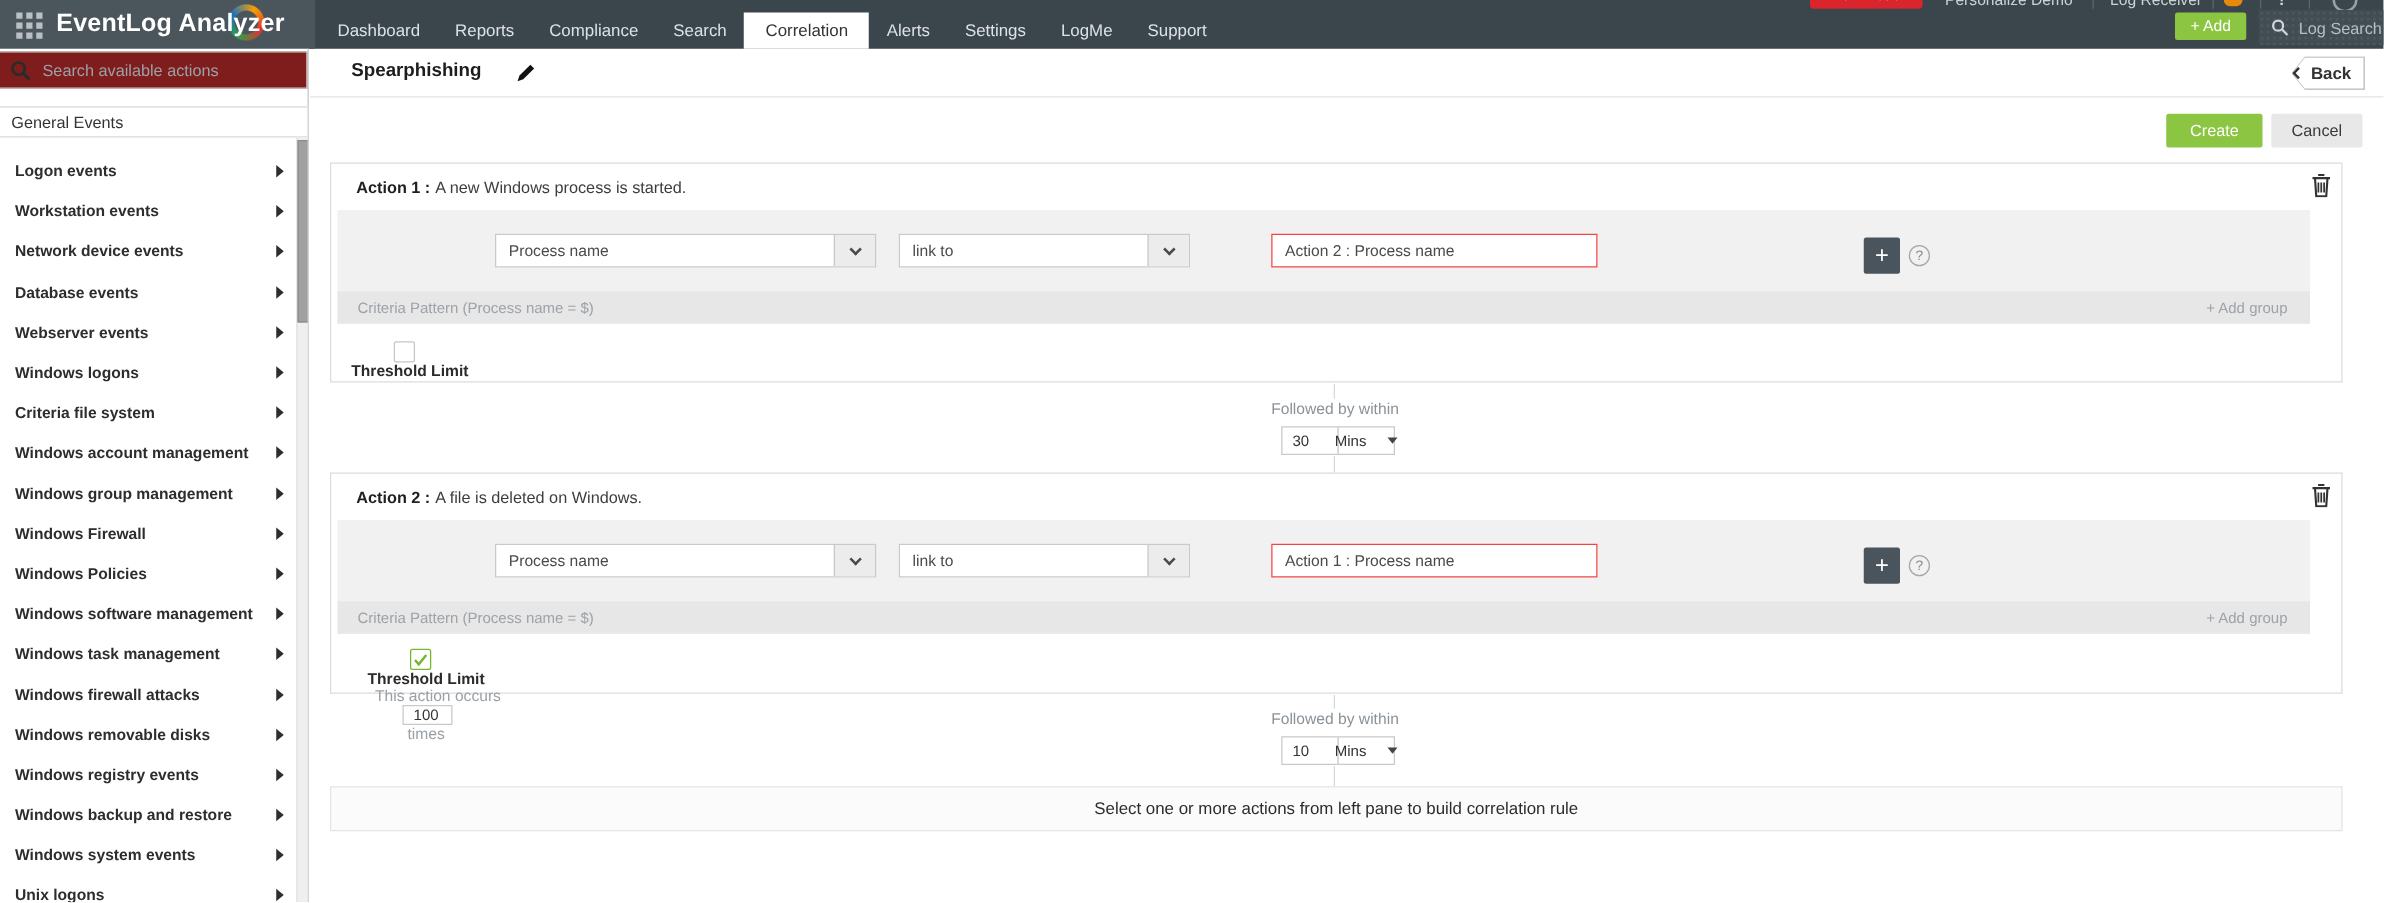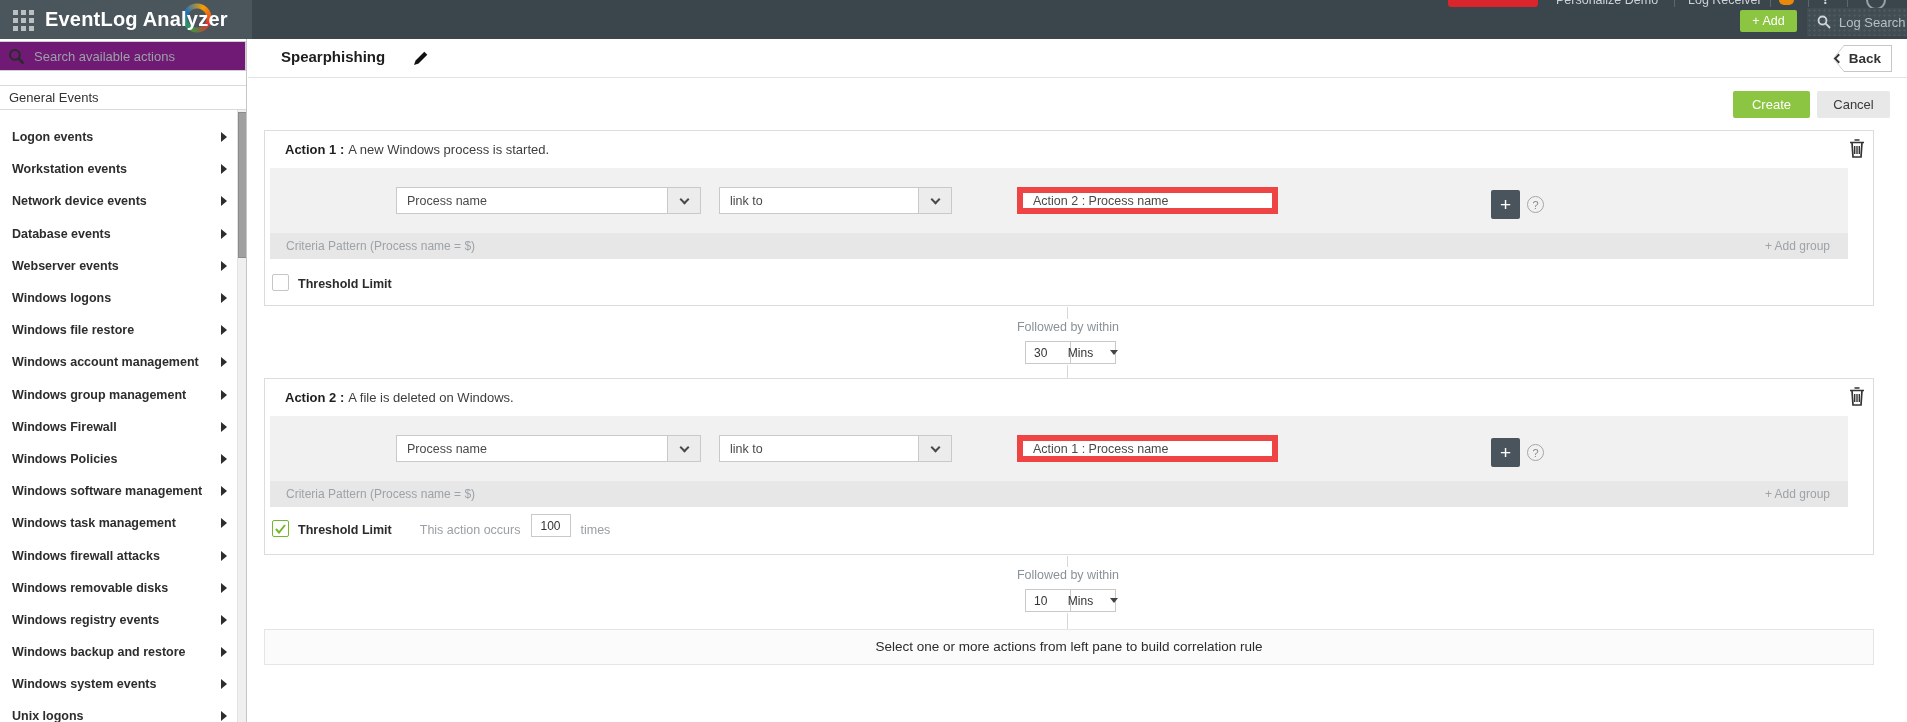--- a/index.html
+++ b/index.html
@@ -27,21 +27,21 @@
   .util-orange{position:absolute;left:1779px;top:-7px;width:15px;height:12px;background:#e8890c;border-radius:0 0 5px 5px;}
   .util-excl{position:absolute;left:1823px;top:-9px;font-size:14px;font-weight:bold;color:#cfd5d8;}
   .util-avatar{position:absolute;left:1866px;top:-10px;width:20px;height:20px;border:2px solid #99a1a6;border-radius:50%;}
   .add-btn{position:absolute;left:1740px;top:10px;width:57px;height:22px;background:#8bc541;border-radius:2px;color:#fff;font-size:12.5px;text-align:center;line-height:22px;cursor:pointer;}
   .logsearch{position:absolute;left:1807px;top:8px;width:100px;height:28px;background:#414c53;
     background-image:radial-gradient(#4d575e 1px,transparent 1.2px);background-size:5px 5px;
     display:flex;align-items:center;gap:8px;padding-left:10px;color:#b6bfc5;font-size:13px;cursor:pointer;}
 
   
   .sidebar{position:absolute;left:0;top:39px;width:247px;height:683px;background:#fff;border-right:1px solid #c6c6c6;overflow:hidden;}
-  .search-box{position:absolute;left:0;top:2px;width:246px;height:30px;border:1px solid #cfcfcf;border-left:none;display:flex;align-items:center;background:#701a75;}
+  .search-box{position:absolute;left:0;top:2px;width:246px;height:30px;border:1px solid #cfcfcf;border-left:none;display:flex;align-items:center;background:#7f1d1d;}
   .search-box .ph{margin-left:9px;font-size:13px;color:#9ba1a6;}
   .side-section{position:absolute;left:0;top:46px;width:246px;height:25px;border-top:1px solid #dadada;border-bottom:1px solid #dadada;line-height:23px;padding-left:9px;font-size:13px;color:#333;background:#fff;}
   .side-items{position:absolute;left:0;top:82px;width:237px;}
   .side-item{height:32.2px;display:flex;align-items:center;justify-content:space-between;padding:0 10px 0 12px;cursor:pointer;}
   .side-item-label{font-size:12.5px;font-weight:bold;color:#2d2d2d;}
   .tri-right{width:0;height:0;border-top:5px solid transparent;border-bottom:5px solid transparent;border-left:6px solid #2d2d2d;}
   .scroll-track{position:absolute;left:237px;top:71px;width:10px;height:612px;background:#efefef;border-left:1px solid #e2e2e2;}
   .scroll-thumb{position:absolute;left:0px;top:2px;width:9px;height:146px;background:#a0a0a0;border:1px solid #8b8b8b;cursor:grab;}
 
   
@@ -64,27 +64,27 @@
   .filters{position:absolute;right:52px;top:12px;display:flex;align-items:center;gap:7px;font-size:13px;color:#333;cursor:pointer;margin-top:48px;}
   .tri-up{width:0;height:0;border-left:4.5px solid transparent;border-right:4.5px solid transparent;border-bottom:6px solid #444;}
   .trash{position:absolute;right:8px;top:8px;width:16px;height:19px;cursor:pointer;}
   .gray-zone{position:absolute;left:5px;top:37px;width:1578px;height:91px;background:#f1f1f1;}
   .select{position:absolute;top:19px;height:27px;background:#fff;border:1px solid #c9c9c9;display:flex;align-items:stretch;cursor:pointer;}
   .select .lbl{flex:1;display:flex;align-items:center;padding:0 10px;font-size:12.5px;color:#4a4a4a;}
   .arrow-seg{width:33px;background:#ececec;border-left:1px solid #c9c9c9;display:flex;align-items:center;justify-content:center;}
   .chev-down{width:7px;height:7px;border-right:2px solid #4a4a4a;border-bottom:2px solid #4a4a4a;transform:rotate(45deg);margin-top:-3px;}
   .sel-field{left:126px;width:305px;}
   .sel-op{left:449px;width:233px;}
-  .val-input{position:absolute;left:747px;top:19px;width:261px;height:27px;border:6px solid #ef4444;background:#fff;font-size:12.5px;color:#4a4a4a;padding:0 10px;font-family:inherit;}
+  .val-input{position:absolute;left:747px;top:19px;width:261px;height:27px;border:1px solid #ef4444;background:#fff;font-size:12.5px;color:#4a4a4a;padding:0 10px;font-family:inherit;}
   .plus-btn{position:absolute;left:1221px;top:22px;width:29px;height:29px;background:#4a545c;border-radius:2px;color:#fff;font-size:19px;display:flex;align-items:center;justify-content:center;cursor:pointer;}
   .help{position:absolute;left:1257px;top:28px;width:17px;height:17px;border:1px solid #a6a6a6;border-radius:50%;color:#8a8a8a;font-size:11px;display:flex;align-items:center;justify-content:center;}
   .criteria-strip{position:absolute;left:0;bottom:0;width:100%;height:26px;background:#e7e7e7;display:flex;align-items:center;}
   .criteria-text{margin-left:16px;font-size:12px;color:#9da3a8;}
   .add-group{margin-left:auto;margin-right:18px;font-size:12px;color:#9da3a8;cursor:pointer;}
-  .threshold-row{position:absolute;left:7px;display:flex;align-items:flex-end;height:18px;}
+  .threshold-row{position:absolute;left:7px;display:flex;align-items:center;height:18px;flex-direction:column;}
   .card1 .threshold-row{top:142px;}
   .card2 .threshold-row{top:140px;}
   .checkbox{width:17px;height:17px;background:#fff;border:1px solid #c6c6c6;border-radius:2px;display:flex;align-items:center;justify-content:center;cursor:pointer;flex:0 0 auto;}
   .checkbox svg{display:none;}
   .checkbox.checked{border-color:#74b72c;}
   .checkbox.checked svg{display:block;}
   .threshold-label{margin-left:9px;font-size:12.5px;font-weight:bold;color:#2b2b2b;}
   .occurs-label{margin-left:28px;font-size:12.5px;color:#9aa0a5;}
   .occurs-input{margin-left:11px;width:40px;height:23px;border:1px solid #c9c9c9;background:#fff;font-size:12px;color:#333;padding:0 0 0 8px;font-family:inherit;}
   .times-label{margin-left:9px;font-size:12.5px;color:#9aa0a5;}
@@ -108,20 +108,32 @@
 <body>
 
 <div id="app">
 
   <div class="topbar">
     <div class="logo-sec">
       <span class="grid-icon"></span>
       <span class="swirl"></span>
       <span class="logo-text">EventLog Analyzer</span>
     </div>
+    <nav class="topnav">
+
+    <a class="nav-item">Dashboard</a>
+        <a class="nav-item">Reports</a>
+        <a class="nav-item">Compliance</a>
+        <a class="nav-item">Search</a>
+        <a class="nav-item active">Correlation</a>
+        <a class="nav-item">Alerts</a>
+        <a class="nav-item">Settings</a>
+        <a class="nav-item">LogMe</a>
+        <a class="nav-item">Support</a>
+      </nav>
 
     <div class="util-download">Download</div>
     <div class="util-text" style="left:1556px">Personalize Demo</div>
     <div class="util-sep" style="left:1674px"></div>
     <div class="util-text" style="left:1688px">Log Receiver</div>
     <div class="util-sep" style="left:1770px"></div>
     <div class="util-orange"></div>
     <div class="util-sep" style="left:1808px"></div>
     <div class="util-excl">!</div>
     <div class="util-sep" style="left:1847px"></div>
@@ -165,21 +177,21 @@
       </div>
         <div class="side-item">
         <span class="side-item-label">Webserver events</span>
         <span class="tri-right"></span>
       </div>
         <div class="side-item">
         <span class="side-item-label">Windows logons</span>
         <span class="tri-right"></span>
       </div>
         <div class="side-item">
-        <span class="side-item-label">Windows file restore</span>
+        <span class="side-item-label">Criteria file system</span>
         <span class="tri-right"></span>
       </div>
         <div class="side-item">
         <span class="side-item-label">Windows account management</span>
         <span class="tri-right"></span>
       </div>
         <div class="side-item">
         <span class="side-item-label">Windows group management</span>
         <span class="tri-right"></span>
       </div>

